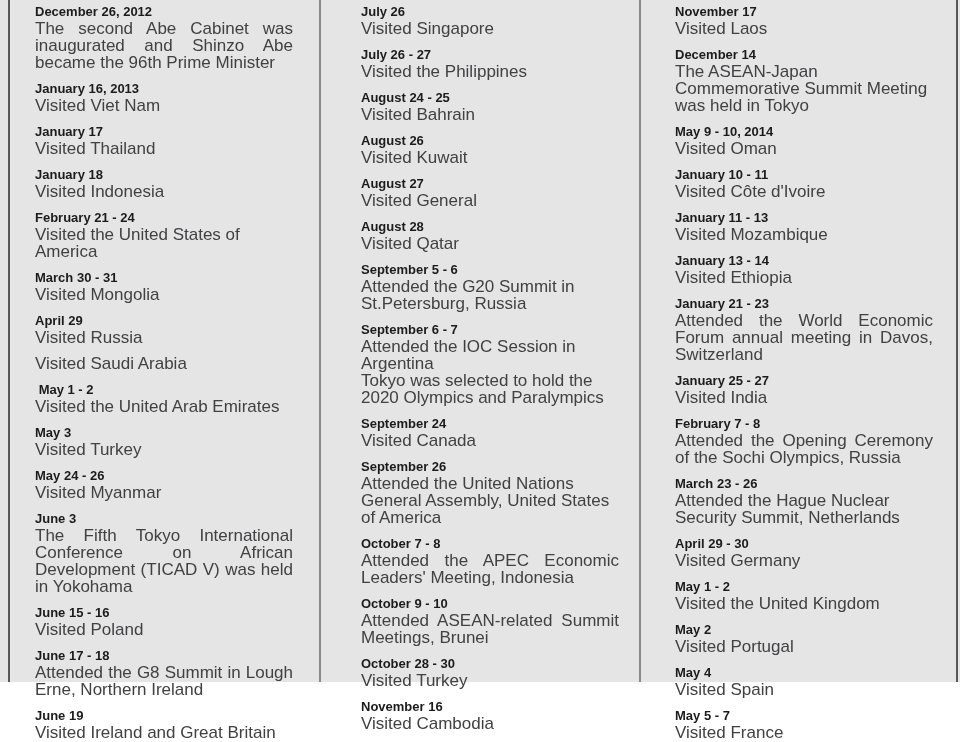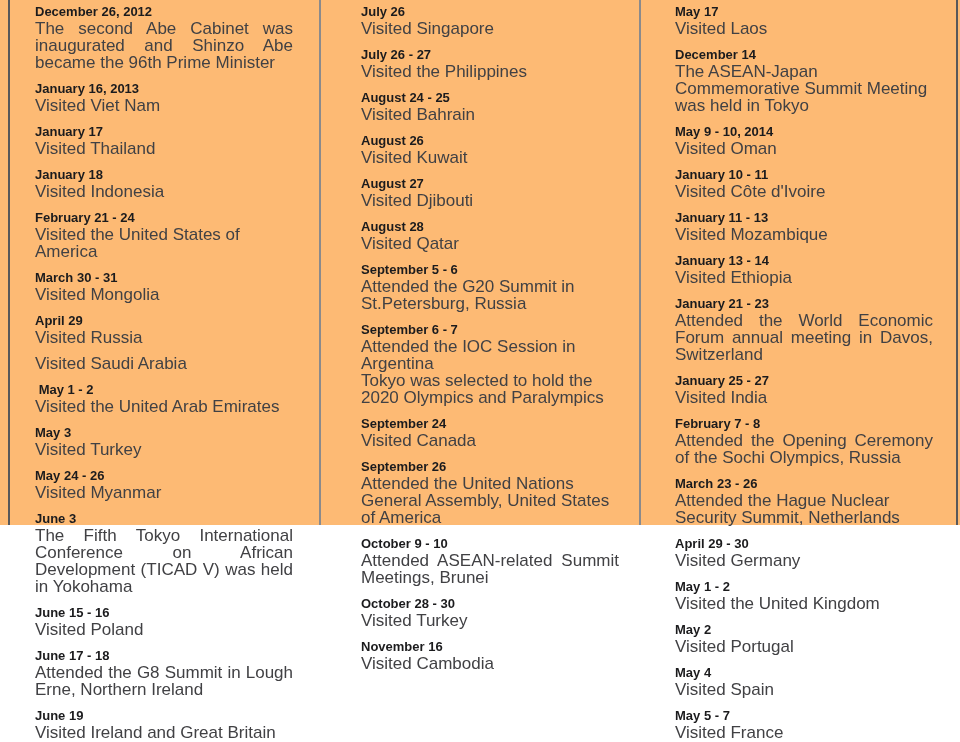--- a/index.html
+++ b/index.html
@@ -7,22 +7,22 @@
     padding: 0;
     width: 960px;
     height: 742px;
     overflow: hidden;
     background: #ffffff;
     font-family: "Liberation Sans", "DejaVu Sans", sans-serif;
   }
   .page {
     position: relative;
     width: 960px;
-    height: 525px;
-    background: #fdba74;
+    height: 682px;
+    background: #e5e5e5;
   }
   .vline {
     position: absolute;
     top: 0;
     bottom: 0;
     width: 2px;
   }
   .vline.outer { background: #58585a; }
   .vline.inner { background: #8a8a8c; }
   .vline.left   { left: 8px; }
@@ -144,21 +144,21 @@
     <div class="entry">
       <div class="date">August 24 - 25</div>
       <div class="desc">Visited Bahrain</div>
     </div>
     <div class="entry">
       <div class="date">August 26</div>
       <div class="desc">Visited Kuwait</div>
     </div>
     <div class="entry">
       <div class="date">August 27</div>
-      <div class="desc">Visited Djibouti</div>
+      <div class="desc">Visited General</div>
     </div>
     <div class="entry">
       <div class="date">August 28</div>
       <div class="desc">Visited Qatar</div>
     </div>
     <div class="entry">
       <div class="date">September 5 - 6</div>
       <div class="desc">Attended the G20 Summit in St.Petersburg, Russia</div>
     </div>
     <div class="entry">
@@ -168,36 +168,40 @@
     </div>
     <div class="entry">
       <div class="date">September 24</div>
       <div class="desc">Visited Canada</div>
     </div>
     <div class="entry">
       <div class="date">September 26</div>
       <div class="desc">Attended the United Nations General Assembly, United States of America</div>
     </div>
     <div class="entry justify">
+      <div class="date">October 7 - 8</div>
+      <div class="desc">Attended the APEC Economic Leaders' Meeting, Indonesia</div>
+    </div>
+    <div class="entry justify">
       <div class="date">October 9 - 10</div>
       <div class="desc">Attended ASEAN-related Summit Meetings, Brunei</div>
     </div>
     <div class="entry">
       <div class="date">October 28 - 30</div>
       <div class="desc">Visited Turkey</div>
     </div>
     <div class="entry">
       <div class="date">November 16</div>
       <div class="desc">Visited Cambodia</div>
     </div>
   </div>
 
   <div class="col c3">
     <div class="entry">
-      <div class="date">May 17</div>
+      <div class="date">November 17</div>
       <div class="desc">Visited Laos</div>
     </div>
     <div class="entry">
       <div class="date">December 14</div>
       <div class="desc">The ASEAN-Japan Commemorative Summit Meeting was held in Tokyo</div>
     </div>
     <div class="entry">
       <div class="date">May 9 - 10, 2014</div>
       <div class="desc">Visited Oman</div>
     </div>

